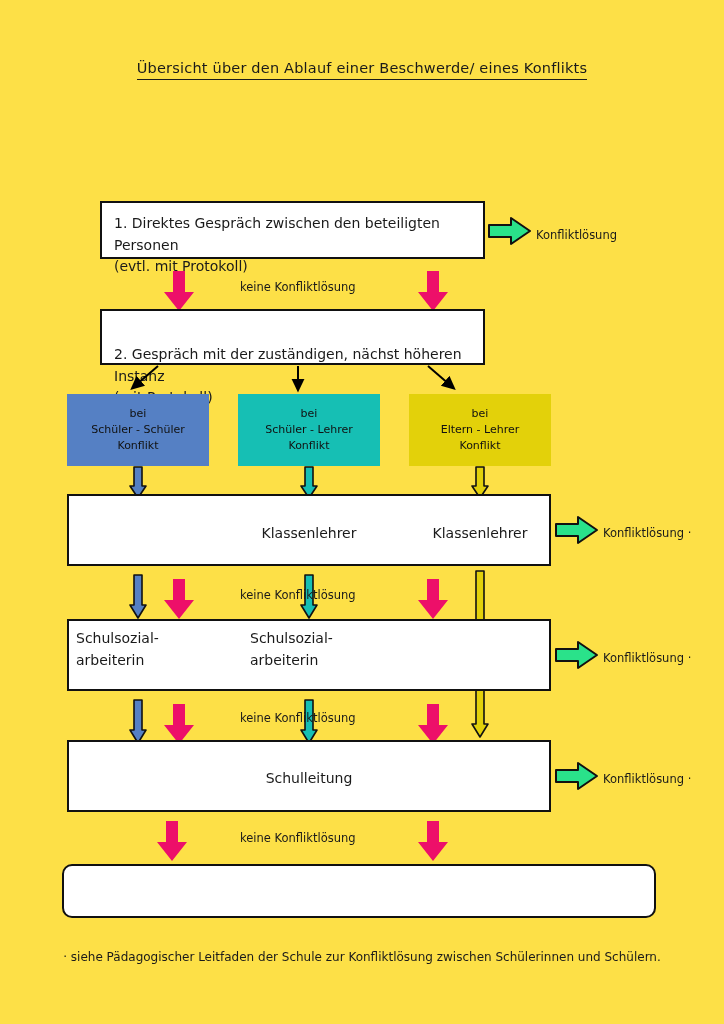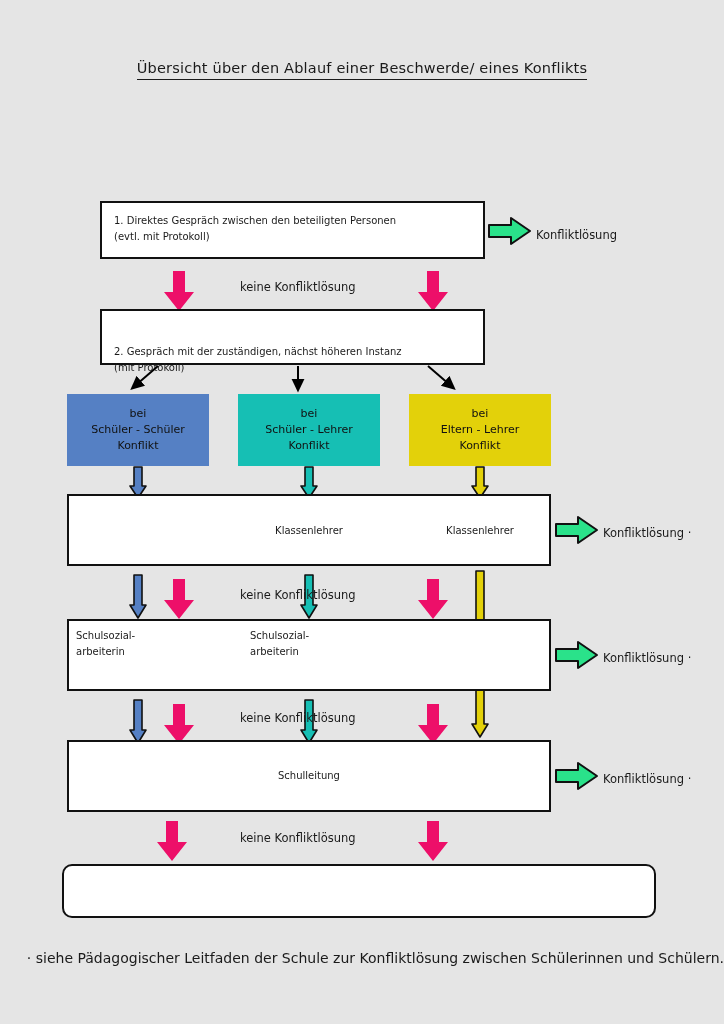--- a/index.html
+++ b/index.html
@@ -7,21 +7,21 @@
     padding: 0;
     background: #ffffff;
   }
   body {
     font-family: "DejaVu Sans", sans-serif;
   }
   #page {
     position: relative;
     width: 724px;
     height: 1024px;
-    background: #e5e5e5;
+    background: #fde047;
     overflow: hidden;
   }
   .abs { position: absolute; }
 
   
   #title {
     left: 0; top: 60px;
     width: 724px;
     text-align: center;
     font-size: 14.5px;
@@ -46,21 +46,21 @@
 
   
   .wbox {
     border: 2px solid #111111;
     background: #ffffff;
     box-sizing: border-box;
   }
   .wbox-round { border-radius: 10px; }
   .box-text {
     position: absolute;
-    font-size: 10px;
+    font-size: 14px;
     color: #1a1a1a;
     line-height: 1.55;
     white-space: pre-line;
   }
 
   
   .cbox {
     box-sizing: border-box;
     display: flex;
     flex-direction: column;
@@ -77,22 +77,22 @@
     font-size: 11.5px;
     color: #1a1a1a;
     white-space: nowrap;
   }
   .lbl-center { text-align: center; }
 
   
   #footnote {
     left: 0; top: 950px;
     width: 724px;
-    text-align: right;
-    font-size: 14px;
+    text-align: center;
+    font-size: 12px;
     color: #1a1a1a;
   }
 
   svg { display: block; overflow: visible; }
 </style>
 </head>
 <body>
 
 <div id="page">
 

